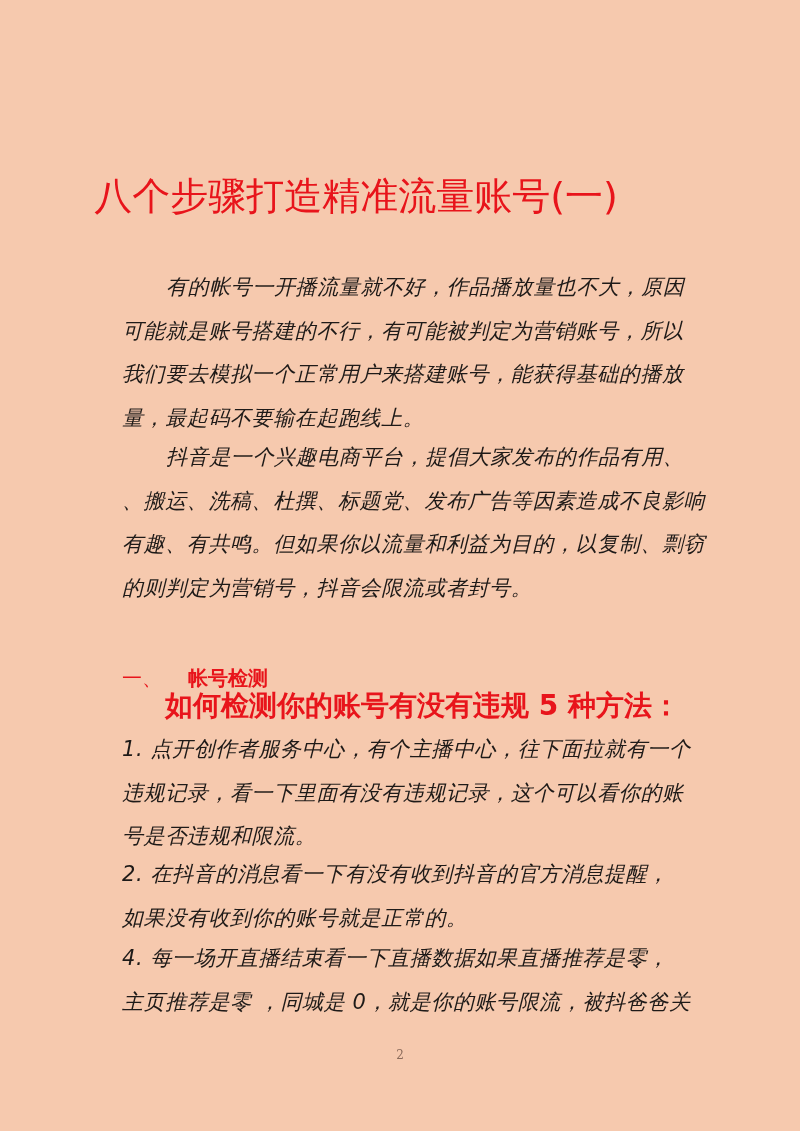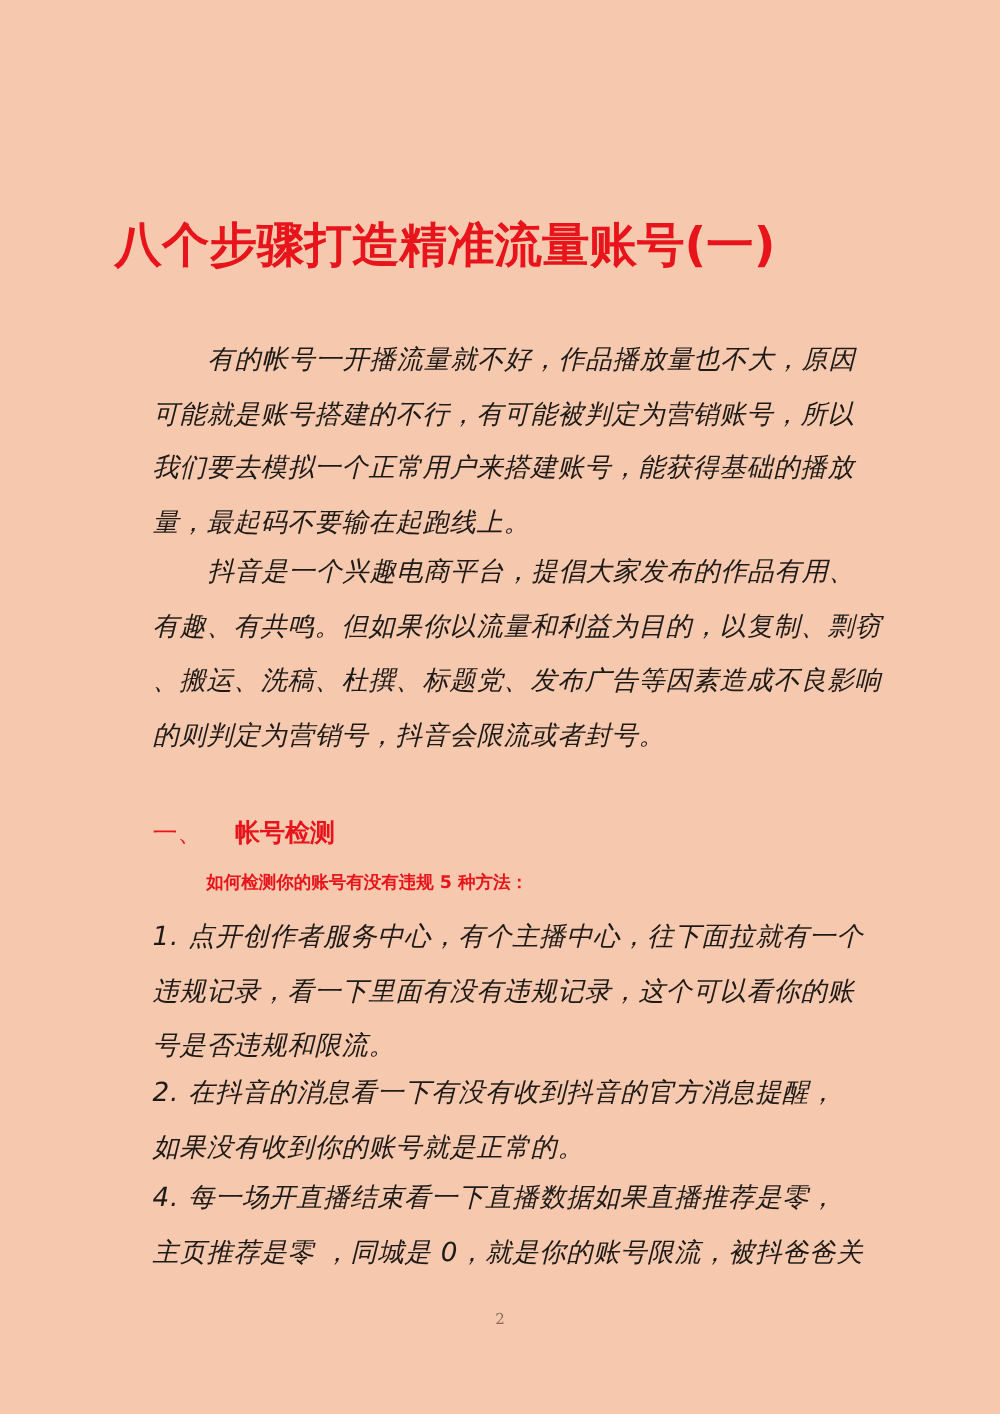--- a/index.html
+++ b/index.html
@@ -6,38 +6,38 @@
   body {
     width:800px; height:1131px; overflow:hidden;
     background:#F6C9AE;
     font-family:"DejaVu Sans","Liberation Sans",sans-serif;
     color:#1e1a18;
     position:relative;
   }
   .page { position:absolute; left:0; top:0; width:800px; height:1131px; }
   .title {
     position:absolute; left:0; width:712px; top:168px;
-    text-align:center; color:#E8141B; font-weight:bold;
+    text-align:center; color:#E8141B; font-weight:normal;
     font-size:38px; letter-spacing:0px; line-height:56px;
   }
   .para {
     position:absolute; left:122px; width:570px;
     font-size:21px; line-height:43.5px; letter-spacing:0.6px;
     text-align:justify;
   }
   .para .line { display:block; white-space:nowrap;font-style:italic; }
   .indent { padding-left:44px; }
   .sec {
     position:absolute; left:122px; width:570px;
-    color:#E8141B; font-weight:bold; font-size:20px; line-height:40px;
+    color:#E8141B; font-weight:bold; font-size:20px; line-height:40px;margin-top:12px;
   }
   .sec .num { display:inline-block; width:66px; font-weight:normal; }
   .sub {
     position:absolute; left:165px; width:540px;
-    color:#E8141B; font-weight:bold; font-size:14px; line-height:40px;
+    color:#E8141B; font-weight:bold; font-size:28px; line-height:40px;
   }
   .pageno {
     position:absolute; top:1048px; left:0; width:800px; text-align:center;
     font-family:"DejaVu Serif",serif; font-size:12px; color:#8a6a5a;
   }
 </style>
 </head>
 <body>
 
 <div class="page">
@@ -46,22 +46,22 @@
 
   <div class="para" style="top:266px;">
     <span class="line indent">有的帐号一开播流量就不好，作品播放量也不大，原因</span>
     <span class="line">可能就是账号搭建的不行，有可能被判定为营销账号，所以</span>
     <span class="line">我们要去模拟一个正常用户来搭建账号，能获得基础的播放</span>
     <span class="line">量，最起码不要输在起跑线上。</span>
   </div>
 
   <div class="para" style="top:436px;">
     <span class="line indent">抖音是一个兴趣电商平台，提倡大家发布的作品有用、</span>
+    <span class="line">、搬运、洗稿、杜撰、标题党、发布广告等因素造成不良影响</span>
     <span class="line">有趣、有共鸣。但如果你以流量和利益为目的，以复制、剽窃</span>
-    <span class="line">、搬运、洗稿、杜撰、标题党、发布广告等因素造成不良影响</span>
     <span class="line">的则判定为营销号，抖音会限流或者封号。</span>
   </div>
 
   <div class="sec" style="top:646px;">
     <span class="num">一、</span><span>帐号检测</span>
   </div>
 
   <div class="sub" style="top:686px;">如何检测你的账号有没有违规 5 种方法：</div>
 
   <div class="para" style="top:728px;">

